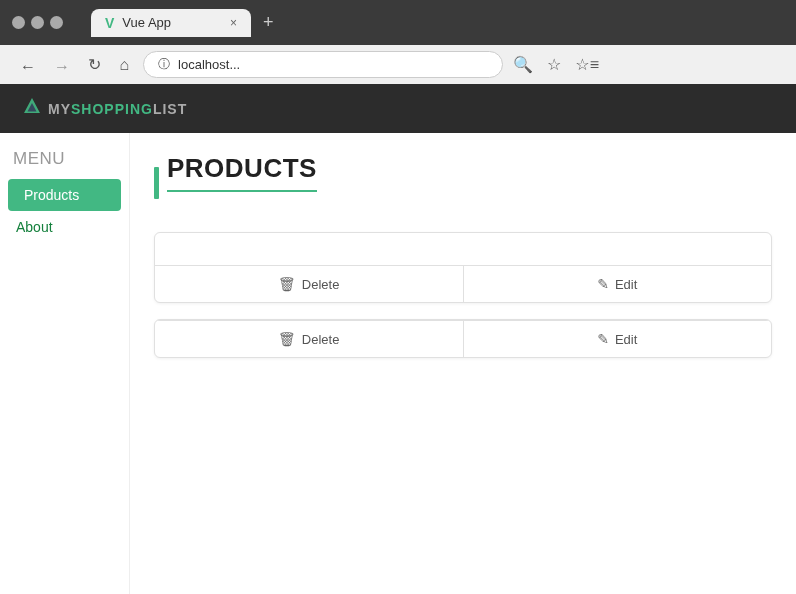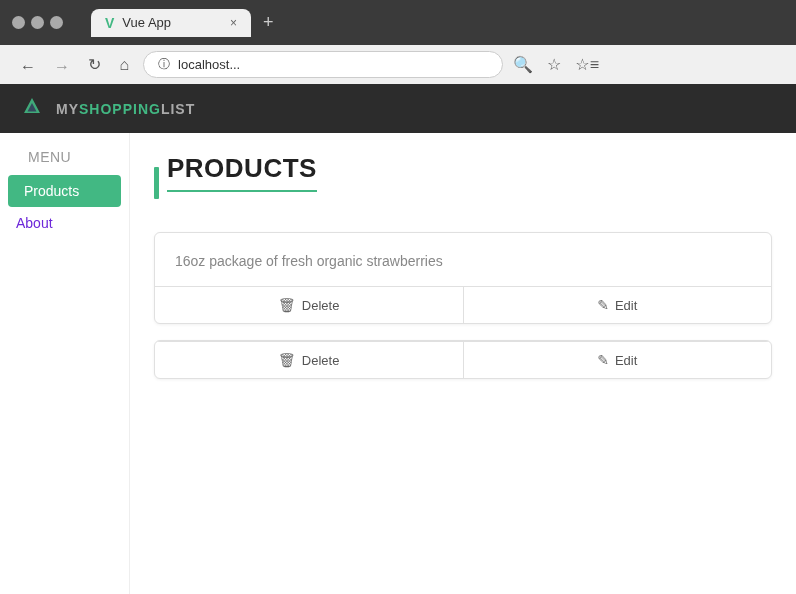--- a/index.html
+++ b/index.html
@@ -94,21 +94,21 @@
     .url-icon { color: #555; font-size: 12px; }
     .toolbar-icons { display: flex; gap: 14px; align-items: center; }
     .toolbar-icon { color: #555; font-size: 16px; cursor: pointer; }
 
     
     .app-header {
       background: #2c2c2c;
       padding: 10px 20px;
       display: flex;
       align-items: center;
-      gap: 12px;
+      gap: 4px;
     }
     .vue-logo {
       color: #42b883;
       font-weight: bold;
       font-size: 18px;
     }
     .app-title {
       font-size: 14px;
       font-weight: bold;
       letter-spacing: 1px;
@@ -125,32 +125,32 @@
     }
 
     
     .sidebar {
       width: 130px;
       padding: 16px 0;
       border-right: 1px solid #eee;
       background: white;
     }
     .menu-label {
-      font-size: 14px;
+      font-size: 17px;
       color: #999;
-      padding: 0 16px 10px 28px;
+      padding: 0 16px 10px 13px;
       letter-spacing: 0.5px;
       font-weight: 500;
     }
     .sidebar-item {
       display: block;
       padding: 8px 16px;
       font-size: 14px;
       cursor: pointer;
-      color: #6d28d9;
+      color: #15803d;
       text-decoration: none;
     }
     .sidebar-item.active {
       background: #42b883;
       color: white;
       border-radius: 4px;
       margin: 0 8px;
     }
 
     
@@ -292,21 +292,20 @@
   </div>
 
   <div class="content">
     <div class="title-row">
       <span class="page-title-accent"></span>
       <h1 class="page-title">PRODUCTS</h1>
     </div>
 
     <div class="product-card">
       <div class="product-body">
-        <div class="product-desc">16oz package of fresh organic strawberries</div>
       </div>
       <div class="product-actions">
         <button class="action-btn">
           <span class="action-icon">🗑</span>
           <span>Delete</span>
         </button>
         <button class="action-btn">
           <span class="action-icon">✎</span>
           <span>Edit</span>
         </button>

